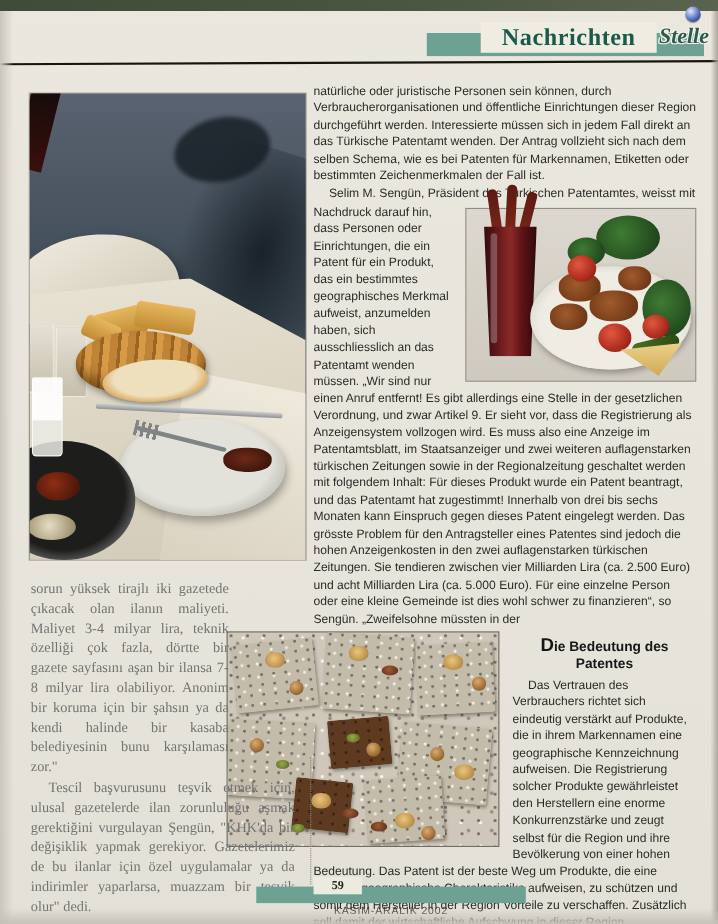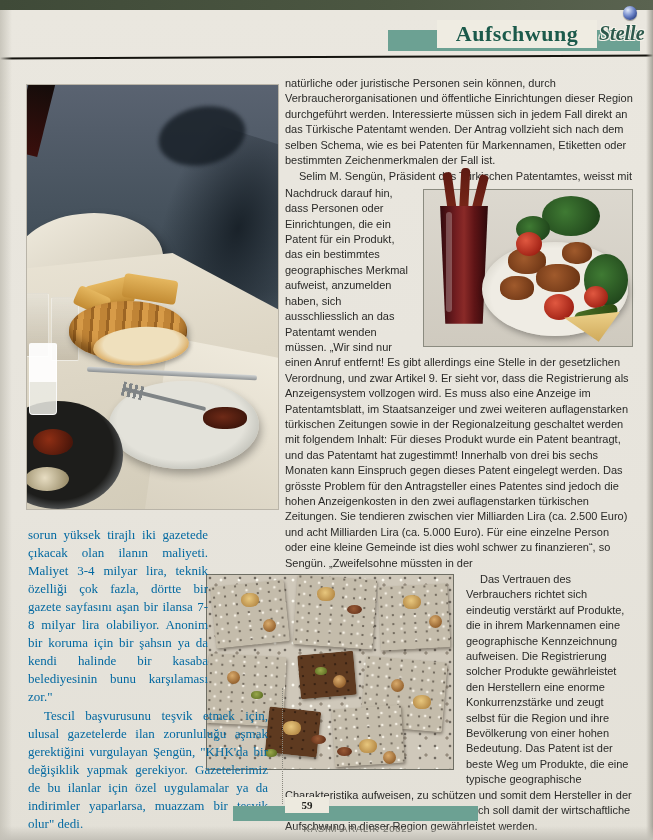--- a/index.html
+++ b/index.html
@@ -95,40 +95,40 @@
     background-image:radial-gradient(circle at 3px 2px,rgba(40,32,24,.5) 1px,transparent 1.6px),radial-gradient(circle at 8px 7px,rgba(255,250,240,.8) 1px,transparent 1.7px);
     background-size:11px 9px,14px 12px;box-shadow:1px 2px 3px rgba(60,50,40,.45);}
   .choc{background-color:#5e3a20;background-image:radial-gradient(circle at 4px 3px,rgba(20,10,5,.5) 1px,transparent 1.6px);}
   .nut{position:absolute;border-radius:50%;}
   .hz{width:13px;height:13px;background:radial-gradient(circle at 40% 35%,#d2a express 0,#a8713a 0);background:radial-gradient(circle at 40% 35%,#d9ab6c,#8d5a28 80%);}
   .wn{width:18px;height:14px;border-radius:45%;background:radial-gradient(circle at 45% 40%,#e8c77e,#b08340 85%);}
   .ps{width:12px;height:8px;border-radius:45%;background:radial-gradient(circle at 45% 40%,#9aa84c,#5c6e22 85%);}
   .am{width:15px;height:9px;border-radius:50%;background:radial-gradient(circle at 45% 40%,#9a5b36,#62301a 85%);}
 
   
-  .left-col{position:absolute;left:28px;top:526px;color:#0369a1;font-family:"Liberation Serif",serif;}
+  .left-col{position:absolute;left:28px;top:526px;color:#737373;font-family:"Liberation Serif",serif;}
   .t{font-size:13px;line-height:18px;text-align:justify;margin:0;}
   .t.narrow{width:180px;}
   .t.wide{width:240px;text-indent:16px;margin-top:1px;}
   .col-divider{position:absolute;left:282px;top:688px;height:116px;border-left:1px dotted #8a887e;}
 
   
   .ftr-bar{position:absolute;left:233px;top:806px;width:245px;height:15px;background:#6ca193;}
   .ftr-page{position:absolute;left:52px;top:-9px;width:44px;height:16px;background:#edeadf;display:flex;align-items:center;justify-content:center;font-family:"Liberation Serif",serif;font-size:11px;font-weight:bold;color:#23231f;}
   .ftr-date{position:absolute;left:233px;top:823px;width:245px;text-align:center;font-size:9.5px;letter-spacing:.8px;color:#3d3d36;}
 </style>
 </head>
 <body>
 
 <div class="page"></div>
 <div class="scan-top"></div>
 
 <div class="hdr-bar"></div>
 <div class="hdr-label">
-  <span>Aufschwung</span>
+  <span>Nachrichten</span>
 </div>
 <div class="logo">
   <span class="ball"></span>
   <span class="word">Stelle</span>
 </div>
 <div class="hdr-rule"></div>
 
 <div class="photo1">
   <div class="p1-shadow-body"></div>
   <div class="p1-shadow-head"></div>
@@ -200,20 +200,21 @@
     <span class="nut hz" style="left:126px;top:100px;"></span>
     <span class="nut hz" style="left:184px;top:104px;"></span>
     <span class="nut wn" style="left:206px;top:120px;"></span>
     <span class="nut wn" style="left:76px;top:146px;"></span>
     <span class="nut am" style="left:104px;top:160px;"></span>
     <span class="nut am" style="left:130px;top:172px;"></span>
     <span class="nut wn" style="left:152px;top:164px;"></span>
     <span class="nut hz" style="left:176px;top:176px;"></span>
     <span class="nut ps" style="left:58px;top:174px;"></span>
   </div>
+  <h3 class="h2">Die Bedeutung des Patentes</h3>
   <p class="g indent">Das Vertrauen des Verbrauchers richtet sich eindeutig verstärkt auf Produkte, die in ihrem Markennamen eine geographische Kennzeichnung aufweisen. Die Registrierung solcher Produkte gewährleistet den Herstellern eine enorme Konkurrenzstärke und zeugt selbst für die Region und ihre Bevölkerung von einer hohen Bedeutung. Das Patent ist der beste Weg um Produkte, die eine typische geographische Charakteristika aufweisen, zu schützen und somit dem Hersteller in der Region Vorteile zu verschaffen. Zusätzlich soll damit der wirtschaftliche Aufschwung in dieser Region gewährleistet werden.</p>
 </div>
 
 <div class="left-col">
   <p class="t narrow">sorun yüksek tirajlı iki gazetede çıkacak olan ilanın maliyeti. Maliyet 3-4 milyar lira, teknik özelliği çok fazla, dörtte bir gazete sayfasını aşan bir ilansa 7-8 milyar lira olabiliyor. Anonim bir koruma için bir şahsın ya da kendi halinde bir kasaba belediyesinin bunu karşılaması zor."</p>
   <p class="t wide">Tescil başvurusunu teşvik etmek için, ulusal gazetelerde ilan zorunluluğu aşmak gerektiğini vurgulayan Şengün, "KHK'da bir değişiklik yapmak gerekiyor. Gazetelerimiz de bu ilanlar için özel uygulamalar ya da indirimler yaparlarsa, muazzam bir teşvik olur" dedi.</p>
 </div>
 <div class="col-divider"></div>
 
 <div class="ftr-bar">

